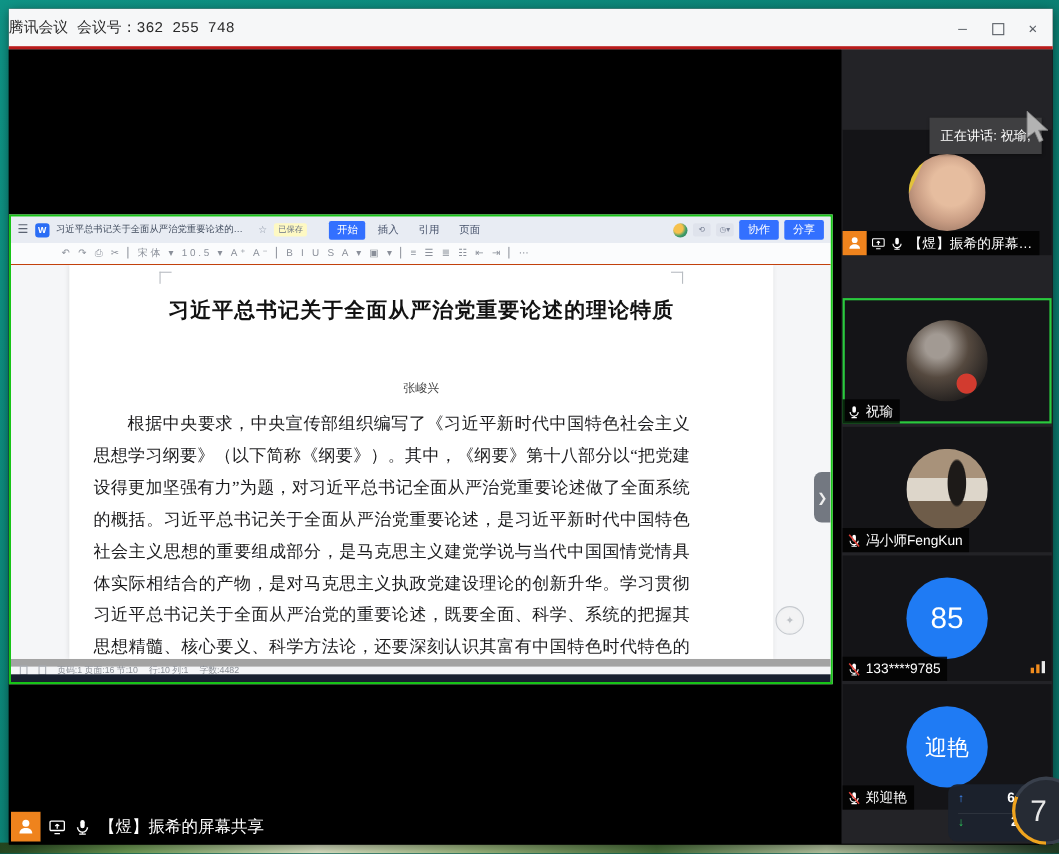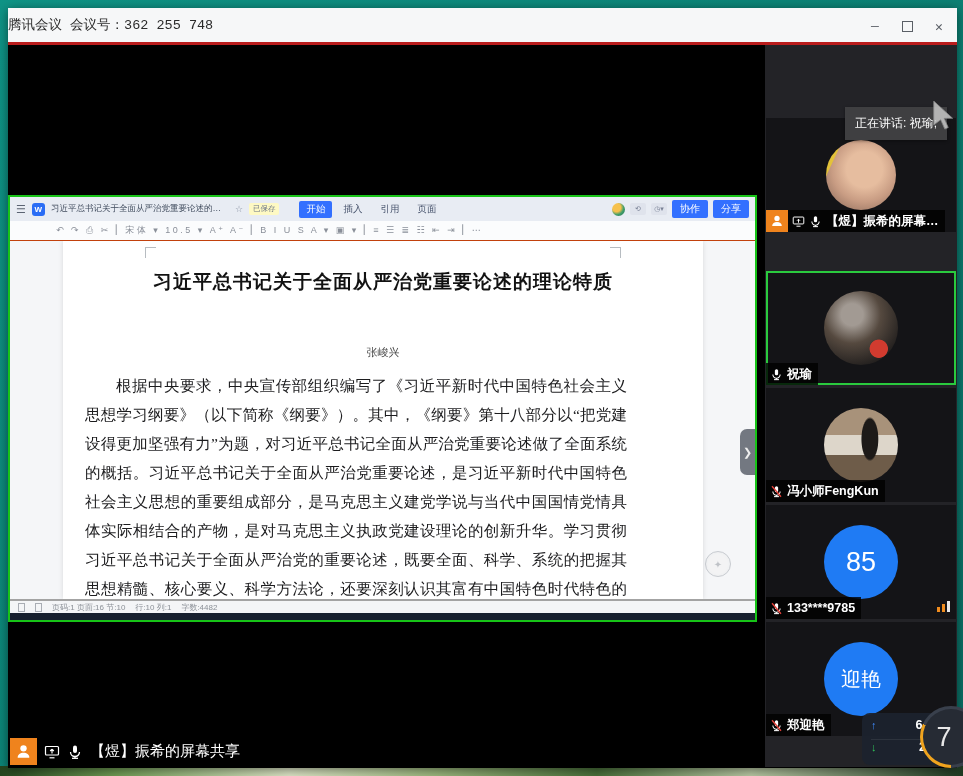--- a/index.html
+++ b/index.html
@@ -51,21 +51,21 @@
   .crop-right { right:82px; top:6px; border-right:1px solid #9aa0a8; border-top:1px solid #9aa0a8; }
 
   .doc-title { position:absolute; top:28px; left:0; right:0; text-align:center; font-size:19px; font-weight:bold; color:#121212; letter-spacing:1px; font-family:"Liberation Sans","DejaVu Sans",sans-serif; }
   .doc-author { position:absolute; top:72px; left:0; right:0; text-align:center; font-size:11px; color:#4a4a4a;margin-top:32px; }
   .doc-dateline { position:absolute; top:103px; left:0; right:0; display:flex; justify-content:center; gap:48px; font-size:12px; color:#5c5c5c; }
   .doc-body { position:absolute; top:130px; left:22px; width:542px; height:228px; overflow:hidden; font-size:15.5px; line-height:29px; color:#1c1c1e; text-align:justify; text-indent:2em; font-family:"Liberation Serif","DejaVu Serif",serif; }
 
   .side-toggle { position:absolute; right:0; top:188px; width:15px; height:46px; background:rgba(92,98,108,.85); border-radius:7px 0 0 7px; color:#eee; display:flex; align-items:center; justify-content:center; font-size:11px; }
   .stamp { position:absolute; right:24px; bottom:22px; width:26px; height:26px; border:1px solid #9aa0a8; border-radius:50%; opacity:.5; display:flex; align-items:center; justify-content:center; color:#8b9097; font-size:10px; background:radial-gradient(circle,#f2f2f2 0 55%,#dcdee1 100%); }
 
-  .doc-statusbar { height:14px; background:#f4f5f7; border-top:2px solid #a3a3a3; display:flex; align-items:center; gap:10px; padding-left:8px; flex:0 0 auto; font-size:8px; color:#8b9097; white-space:nowrap; }
+  .doc-statusbar { height:14px; background:#f4f5f7; border-top:7px solid #a3a3a3; display:flex; align-items:center; gap:10px; padding-left:8px; flex:0 0 auto; font-size:8px; color:#8b9097; white-space:nowrap; }
   .st-ic { width:7px; height:9px; border:1px solid #a9adb4; display:inline-block; }
   .taskbar-strip { height:7px; background:#18202f; flex:0 0 auto; }
 
   
   .share-banner { position:absolute; left:2px; bottom:2px; display:flex; align-items:stretch; height:27px; }
   .host-box { width:27px; background:#ef831d; display:flex; align-items:center; justify-content:center; color:#fff; flex:0 0 auto; }
   .host-box svg { width:17px; height:17px; }
   .banner-bar { background:rgba(0,0,0,.82); display:flex; align-items:center; gap:7px; padding:0 10px 0 7px; color:#fff; }
   .banner-bar svg { width:16px; height:16px; color:#fff; }
   .banner-label { font-size:15px; color:#fff; white-space:nowrap; }
@@ -84,21 +84,21 @@
   .av-zhuyu { background:
       radial-gradient(circle at 74% 78%,#d23b2f 0 11%,rgba(0,0,0,0) 12%),
       radial-gradient(circle at 38% 32%,#a29a93 0 16%,#55493f 42%,#221f1e 78%); }
   .av-room { background:
       radial-gradient(ellipse 12% 30% at 62% 42%,#1d1a18 0 90%,rgba(0,0,0,0) 100%),
       linear-gradient(180deg,#a8927a 0 36%,#ddd6ca 36% 64%,#6e5c49 64% 100%); }
   .av-blue { background:#1f7bf4; display:flex; align-items:center; justify-content:center; color:#fff; }
   .av-blue.num { font-size:27px; }
   .av-blue.cjk { font-size:20px; }
 
-  .name-bar { position:absolute; left:0; bottom:0; display:flex; align-items:stretch; height:22px; max-width:100%;font-weight:bold; }
+  .name-bar { position:absolute; left:0; bottom:0; display:flex; align-items:stretch; height:22px; max-width:100%; }
   .tile.speaking .name-bar { left:-2px; bottom:-2px; }
   .name-host { width:22px; background:#ef831d; display:flex; align-items:center; justify-content:center; flex:0 0 auto; }
   .name-host svg { width:14px; height:14px; color:#fff; }
   .name-inner { background:rgba(0,0,0,.8); display:flex; align-items:center; gap:4px; padding:0 6px 0 4px; color:#fff; overflow:hidden; }
   .name-inner svg { width:13px; height:13px; color:#fff; flex:0 0 auto; }
   .name-text { font-size:12.5px; white-space:nowrap; overflow:hidden; text-overflow:ellipsis; }
 
   .signal { position:absolute; right:6px; bottom:7px; display:flex; align-items:flex-end; gap:2px; }
   .signal i { width:3px; display:block; }
   .sig1 { height:5px; background:#f08c1e; }

